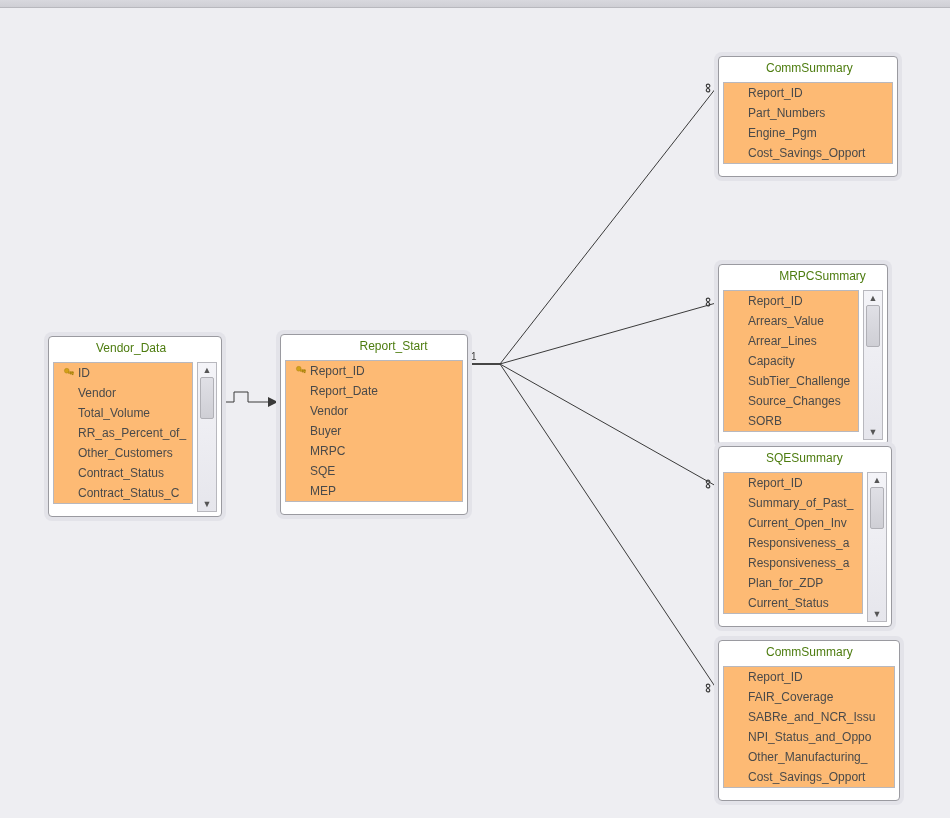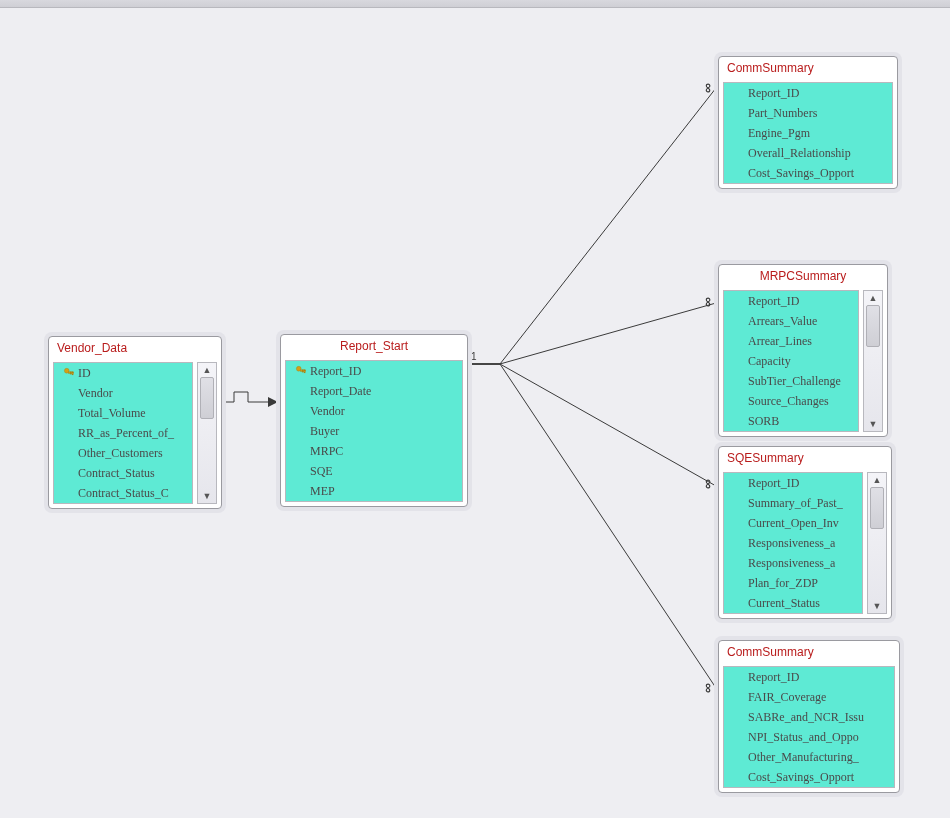--- a/index.html
+++ b/index.html
@@ -32,33 +32,33 @@
   }
   .tablebox {
     position: absolute;
     background: #fff;
     border: 1px solid #9a9aa0;
     border-radius: 4px;
     box-shadow: 0 0 0 4px #e3e3e9;
   }
   .tablebox .title {
     padding: 4px 8px 6px 8px;
-    color: #b91c1c;
+    color: #4d7c0f;
     border-bottom: 1px solid transparent;
+    margin-left: 39px;
   }
   .tablebox .body {
     display: flex;
   }
   .tablebox .body .list {
     flex: 1;
     border: 1px solid #b8b8be;
-    margin: 0 0 4px 4px;
-    background: #5eead4;
+    margin: 0 0 12px 4px;
+    background: #fdba74;
     overflow: hidden;
-    font-family: Liberation Serif, serif;
   }
   .tablebox .body .list .row {
     display: flex;
     align-items: center;
     height: 20px;
     padding-left: 6px;
     white-space: nowrap;
   }
   .tablebox .body .list .row .keyslot {
     width: 18px;
@@ -257,24 +257,20 @@
           <div class="row">
             <span class="keyslot"></span>
             <span>Part_Numbers</span>
           </div>
           <div class="row">
             <span class="keyslot"></span>
             <span>Engine_Pgm</span>
           </div>
           <div class="row">
             <span class="keyslot"></span>
-            <span>Overall_Relationship</span>
-          </div>
-          <div class="row">
-            <span class="keyslot"></span>
             <span>Cost_Savings_Opport</span>
           </div>
         </div>
       </div>
     </div>
   <div id="mrpc_summary" class="tablebox">
       <div class="title">MRPCSummary</div>
       <div class="body">
         <div class="list">
           <div class="row">

